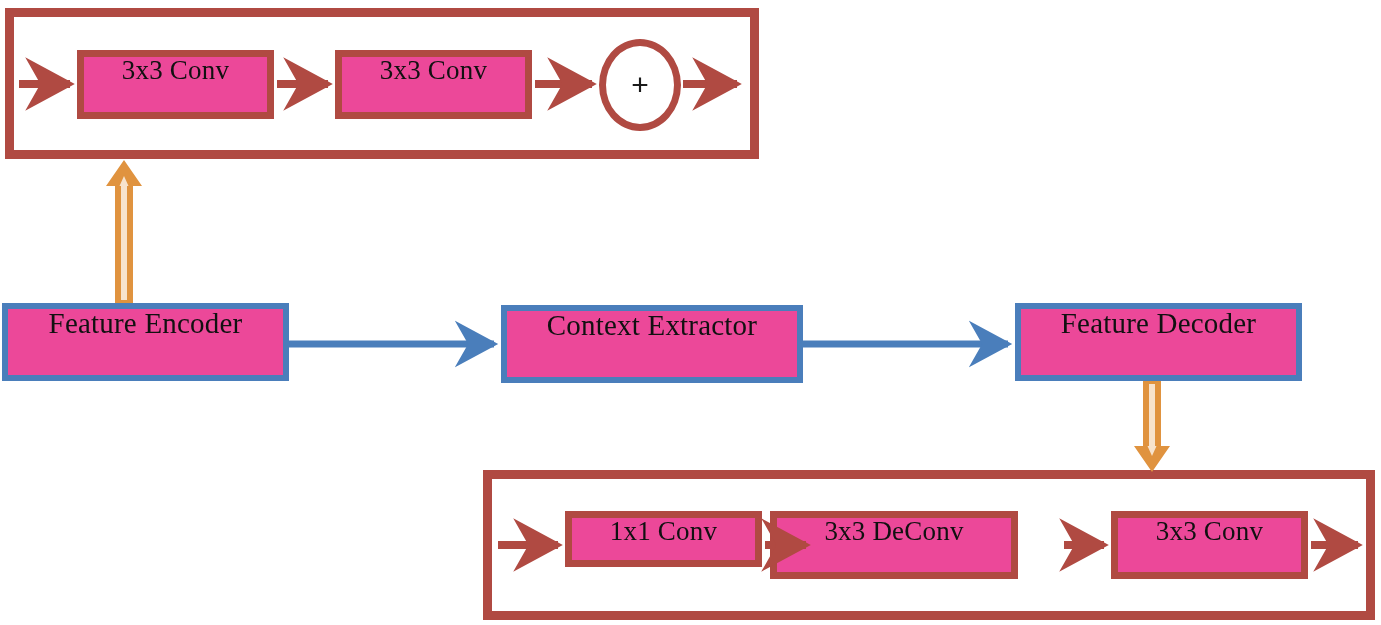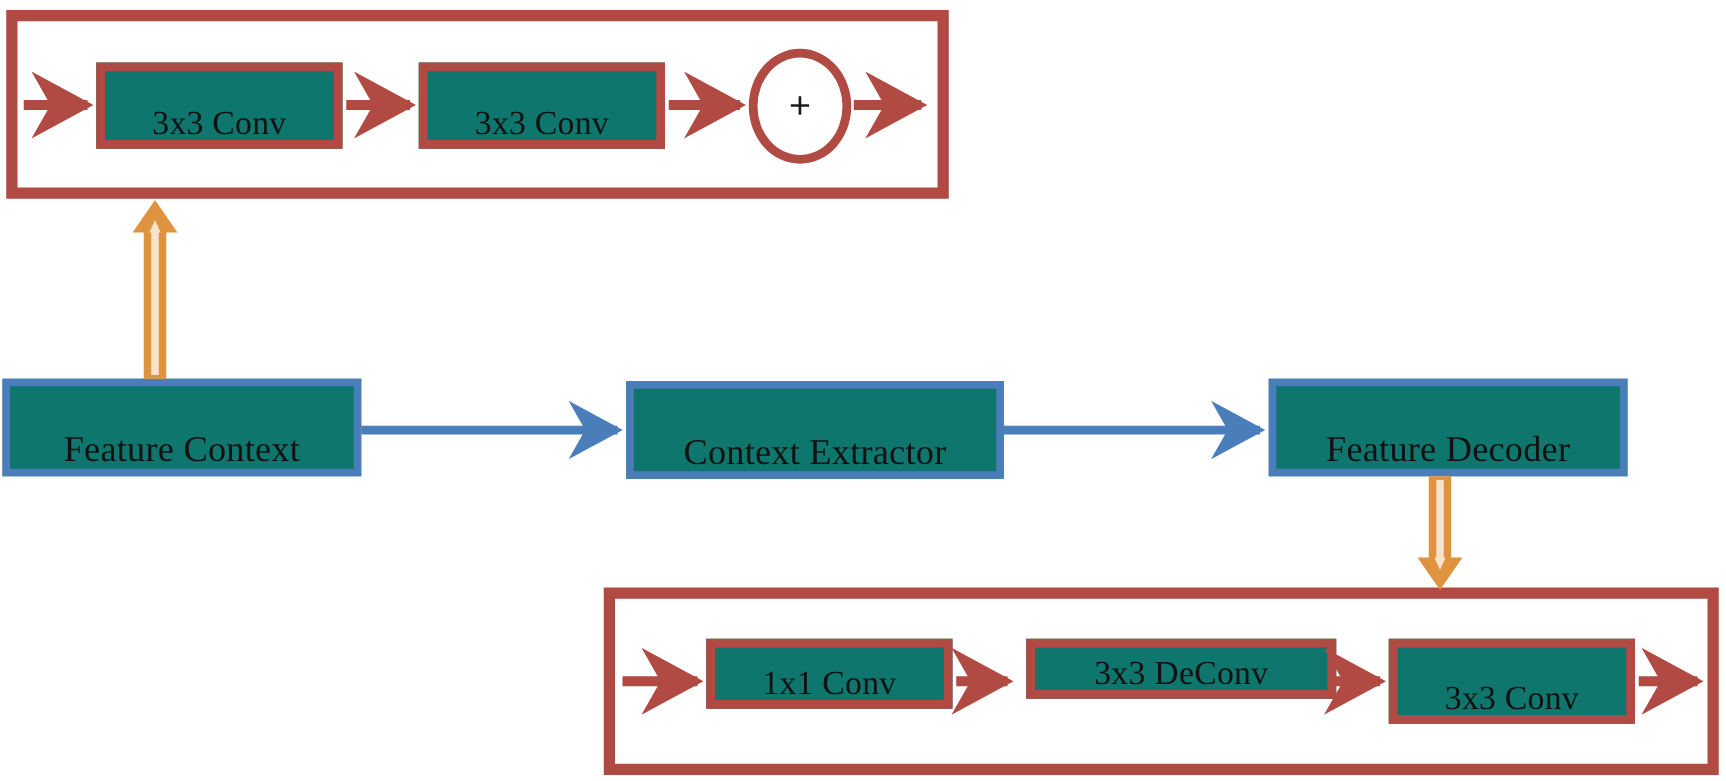--- a/index.html
+++ b/index.html
@@ -22,23 +22,23 @@
   .abs { position: absolute; box-sizing: border-box; }
 
   
   .group-frame {
     border: 9px solid var(--red);
     background: #ffffff;
   }
 
   
   .module-box {
-    background: #0f766e;
+    background: #ec4899;
     display: flex;
-    align-items: flex-end;
+    align-items: flex-start;
     justify-content: center;
     text-align: center;
     color: #111111;
     line-height: 1;
     white-space: nowrap;
   }
   .module-box.red   { border: 7px solid var(--red); }
   .module-box.blue  { border: 6px solid var(--blue); }
 
   .module-label {
@@ -93,38 +93,38 @@
 
   <div class="abs module-box red" style="left:335px; top:50px; width:197px; height:69px;">
     <span class="module-label" style="font-size:27px;">3x3 Conv</span>
   </div>
 
   <div class="abs plus-node" style="left:599px; top:39px; width:82px; height:92px;">
     <span class="plus-glyph" style="font-size:30px;">+</span>
   </div>
 
   <div class="abs module-box blue" style="left:2px; top:303px; width:287px; height:78px;">
-    <span class="module-label" style="font-size:29px;">Feature Context</span>
+    <span class="module-label" style="font-size:29px;">Feature Encoder</span>
   </div>
 
   <div class="abs module-box blue" style="left:501px; top:305px; width:302px; height:78px;">
     <span class="module-label" style="font-size:29px;">Context Extractor</span>
   </div>
 
   <div class="abs module-box blue" style="left:1015px; top:303px; width:287px; height:78px;">
     <span class="module-label" style="font-size:29px;">Feature Decoder</span>
   </div>
 
   <div class="abs group-frame" style="left:483px; top:470px; width:892px; height:150px;"></div>
 
   <div class="abs module-box red" style="left:565px; top:511px; width:197px; height:56px;">
     <span class="module-label" style="font-size:27px;">1x1 Conv</span>
   </div>
 
-  <div class="abs module-box red" style="left:821px; top:511px; width:248px; height:48px;">
+  <div class="abs module-box red" style="left:770px; top:511px; width:248px; height:68px;">
     <span class="module-label" style="font-size:27px;">3x3 DeConv</span>
   </div>
 
   <div class="abs module-box red" style="left:1111px; top:511px; width:197px; height:68px;">
     <span class="module-label" style="font-size:27px;">3x3 Conv</span>
   </div>
 
   <svg class="arrow-layer" viewBox="0 0 1381 625">
     <defs>
 

